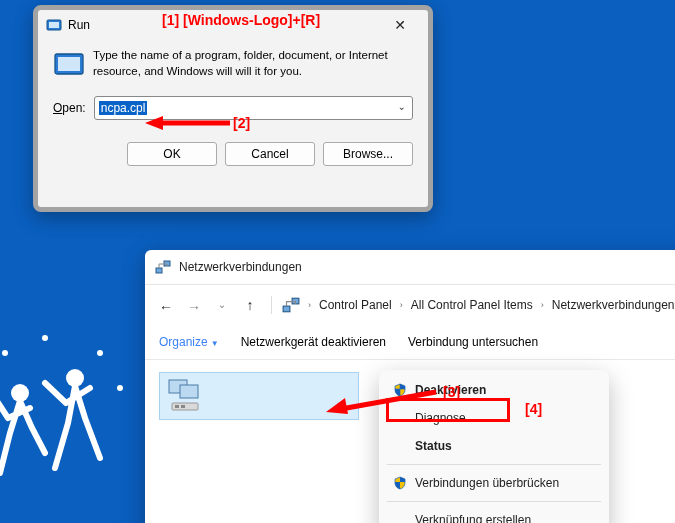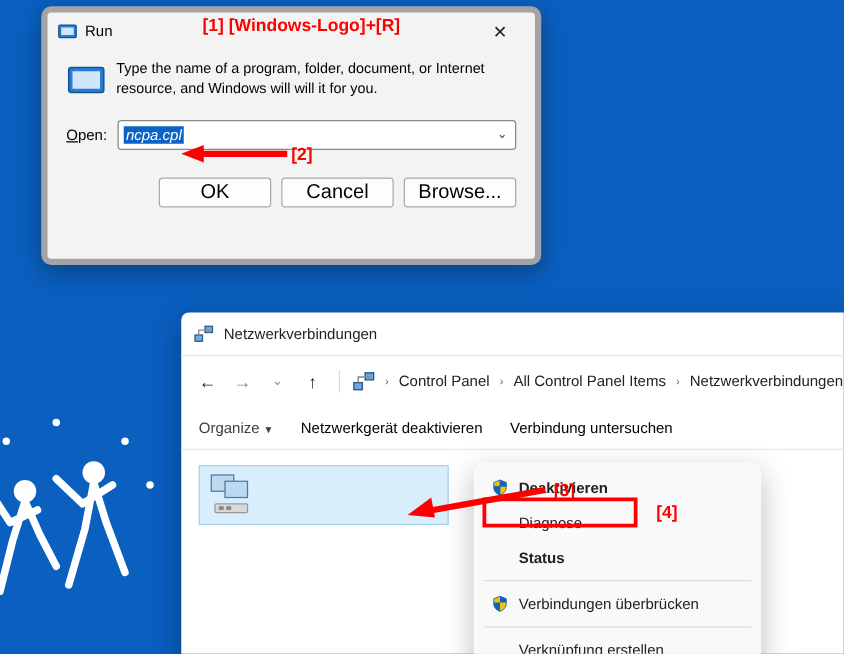--- a/index.html
+++ b/index.html
@@ -36,26 +36,26 @@
 .run-body { padding: 8px 15px 0 15px; display: flex; gap: 8px; }
 .run-body .bigicon { width: 32px; height: 32px; flex-shrink:0; }
 .run-body .desc { font-size: 11.5px; line-height: 1.35; color:#000; }
 .run-open-row { display:flex; align-items:center; gap: 8px; padding: 16px 15px 0 15px; }
 .run-open-row label { font-size:12px; }
 .run-open-row label .u { text-decoration: underline; }
 .combo {
   flex:1; height: 24px; background:#fff; border:1px solid #888; border-radius:3px;
   display:flex; align-items:center; padding: 0 4px; position:relative;
 }
-.combo .sel { background:#0a63c7; color:#fff; padding:0 2px; font-size:12px;font-style:italic; }
+.combo .sel { background:#0a63c7; color:#fff; padding:0 2px; font-size:12px; }
 .combo .chev { position:absolute; right:6px; top:4px; font-size:10px; color:#444; }
 .run-buttons { display:flex; gap: 8px; justify-content:flex-end; padding: 22px 15px 12px 15px; }
 .btn {
   min-width: 90px; height: 24px; background:#fdfdfd; border:1px solid #aaa; border-radius:3px;
-  font-size:16px; display:flex; align-items:center; justify-content:center;
+  font-size:12px; display:flex; align-items:center; justify-content:center;
 }
 
 .ann { position:absolute; color:#f00; font-weight:bold; font-size:14px; pointer-events:none; }
 .arrow-red { position:absolute; pointer-events:none; }
 .redbox { position:absolute; border:3px solid #f00; pointer-events:none; }
 
 
 .explorer {
   position: absolute; left: 145px; top: 250px;
   width: 560px; height: 300px;
@@ -78,21 +78,21 @@
 .addr-icon { width:18px; height:18px; }
 .breadcrumb { display:flex; align-items:center; gap:4px; font-size:12px; color:#222; }
 .breadcrumb .crumb { padding: 3px 2px; }
 .breadcrumb .bchev { color:#666; font-size:9px; padding:0 2px;}
 .exp-toolbar {
   height: 36px; display:flex; align-items:center; gap: 22px; padding: 0 14px;
   font-size:12px;
   border-bottom:1px solid #e8e8e8;
   margin-bottom: 10px;
 }
-.exp-toolbar .org { color:#404040; }
+.exp-toolbar .org { color:#3b82f6; }
 .exp-toolbar .org .dd { font-size:8px; margin-left:3px; }
 .exp-content { padding: 2px 0 0 14px; position:relative; height: 180px; }
 .conn-item {
   width: 200px; height: 48px; display:flex; gap:8px; padding:4px 6px;
   background:#d8eefc; border:1px solid #a8d2f0;
 }
 .conn-icon { width:38px; height:38px; flex-shrink:0; }
 .conn-text { font-size:11px; line-height:1.3; color:#222; }
 .conn-text .ln2 { color:#666; }
 .conn-text .ln3 { color:#666; }

